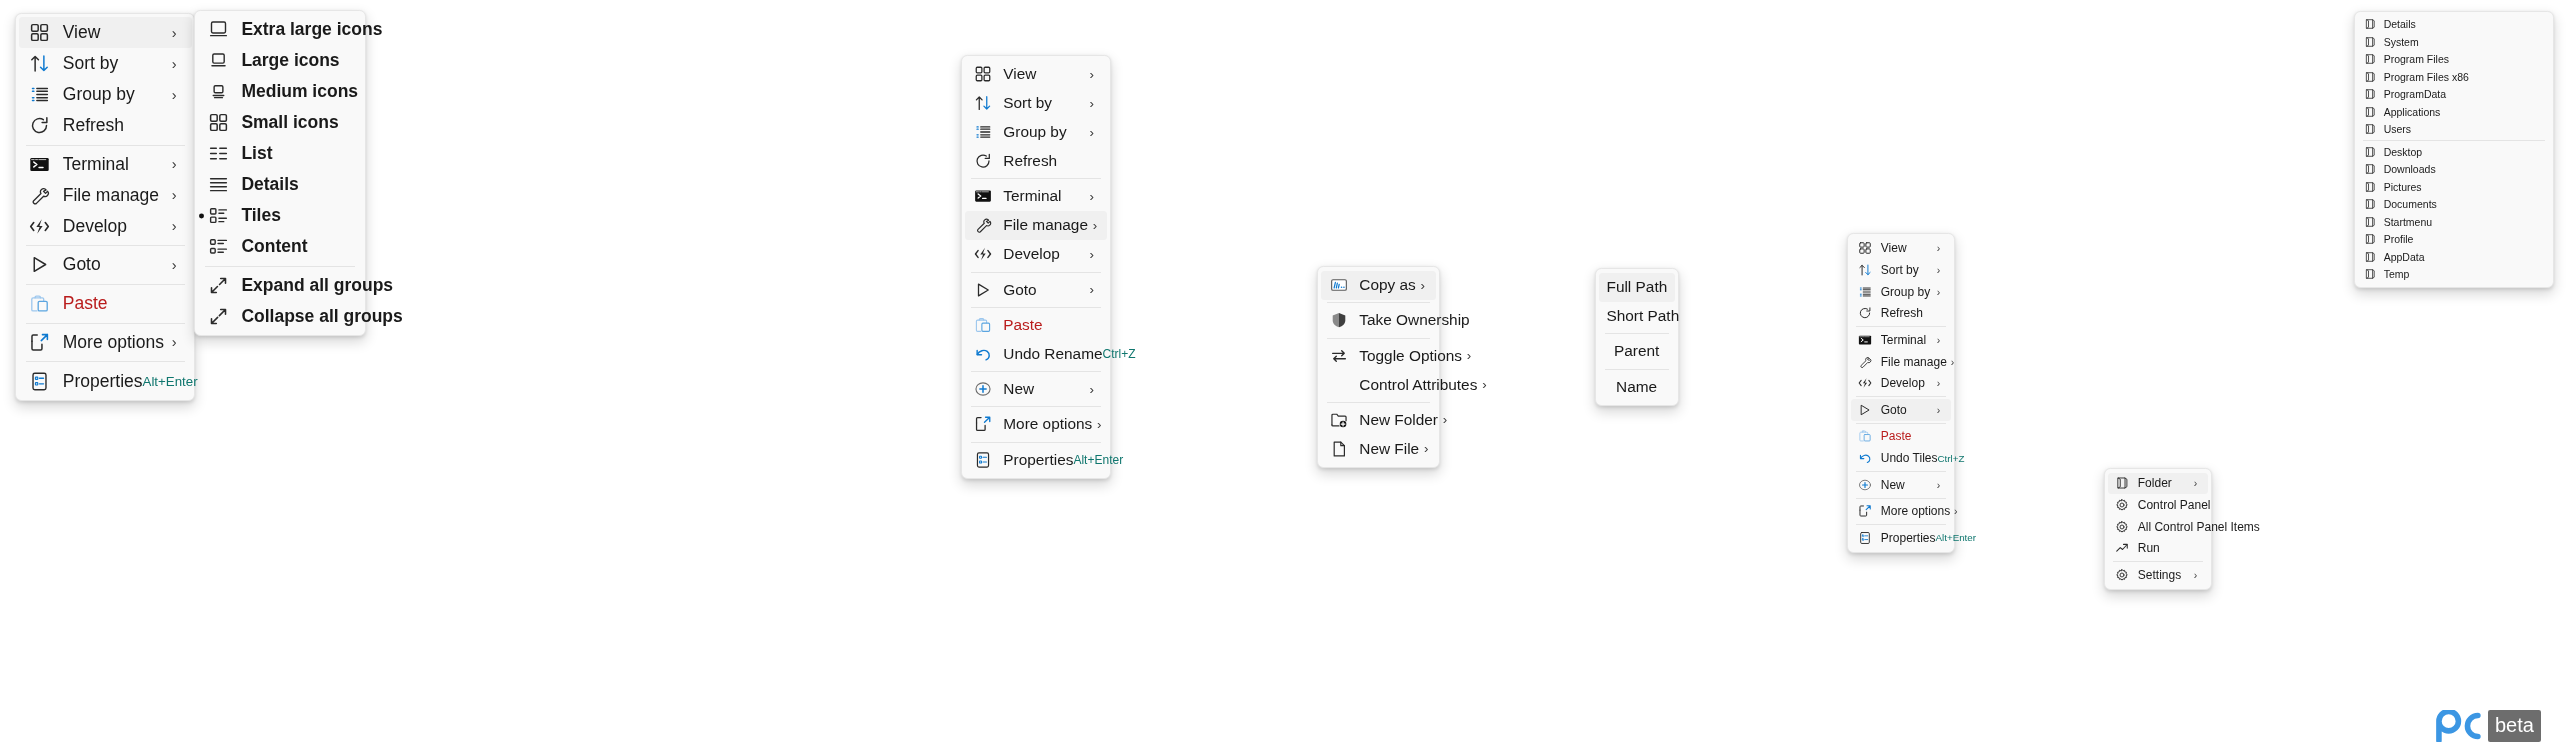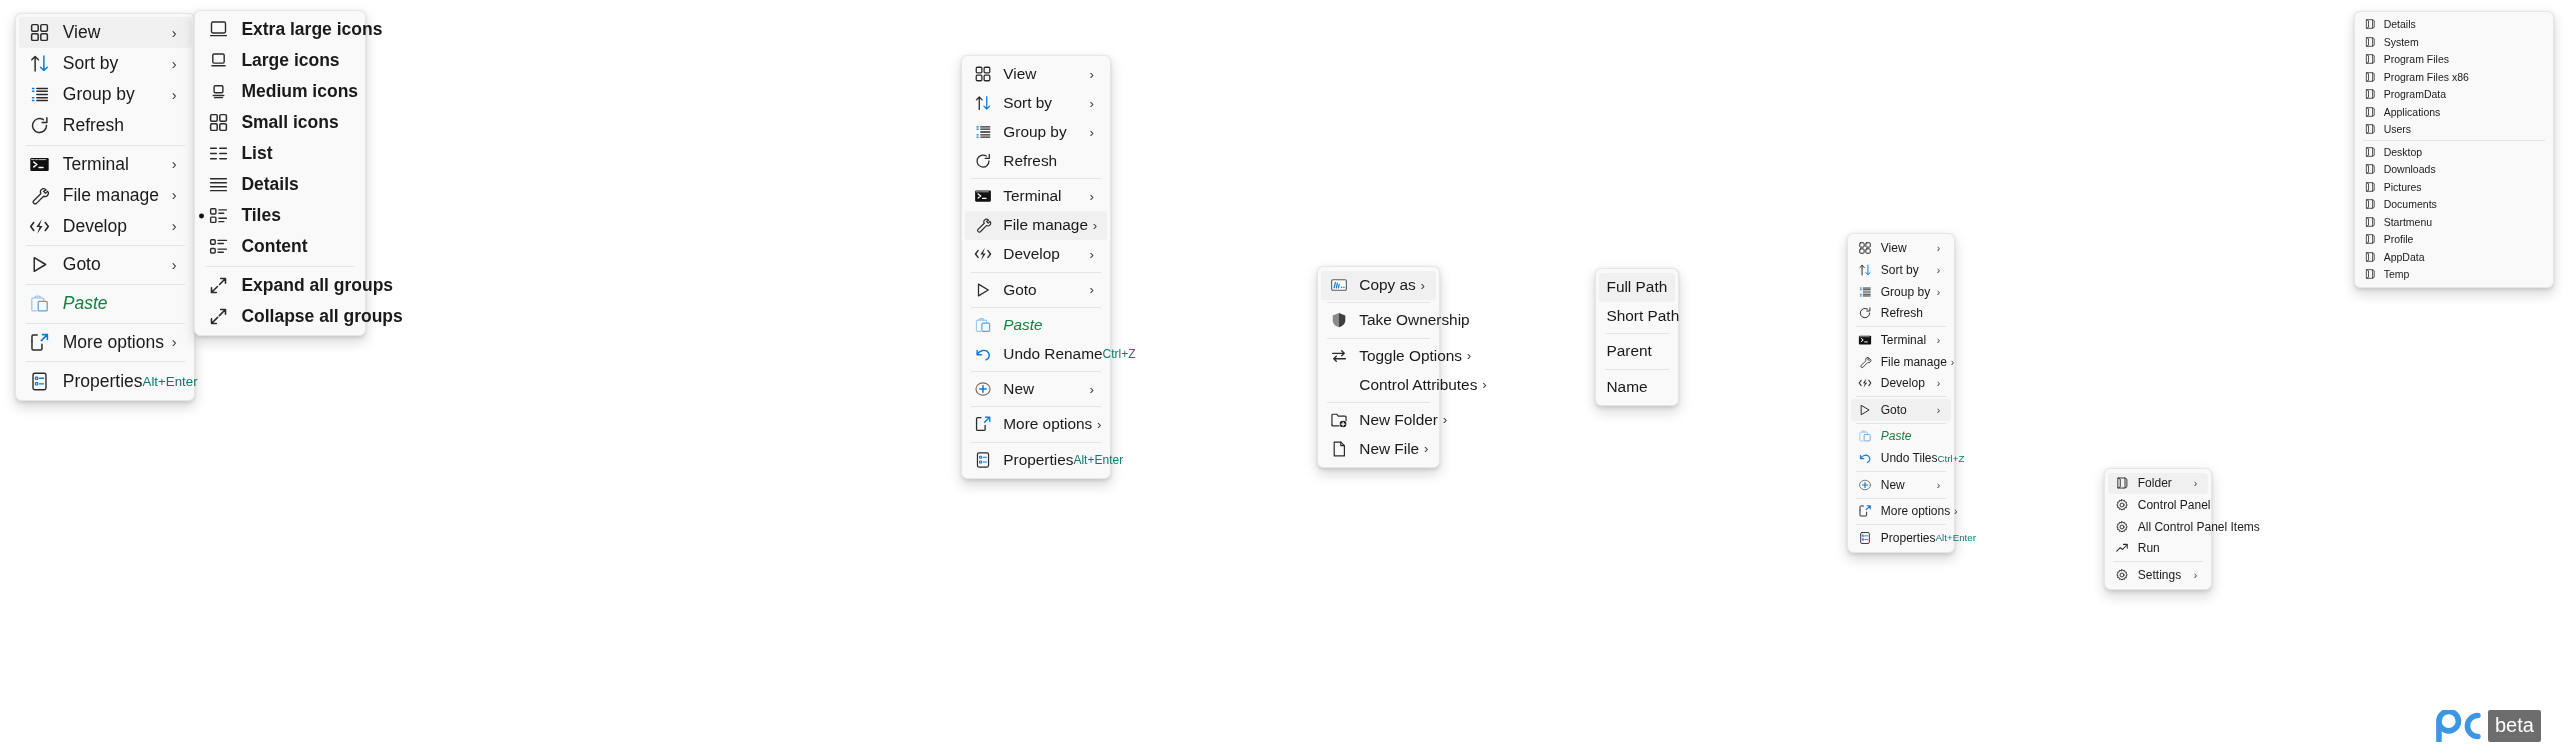--- a/index.html
+++ b/index.html
@@ -21,21 +21,21 @@
   }
   .row{
     display:flex;align-items:center;
     border-radius:3.5px;
     box-sizing:border-box;
     position:relative;
     white-space:nowrap;
     color:#1a1a1a;
   }
   .row.sel{background:#f0f0f0;}
-  .row.dis{color:#15803d;font-style:italic;}
+  .row.dis{color:#b91c1c;}
   .ico{
     flex:0 0 auto;display:flex;align-items:center;justify-content:center;
   }
   .ico svg{display:block;}
   .lbl{flex:1 1 auto;}
   .acc{color:#0f766e;flex:0 0 auto;}
   .chev{flex:0 0 auto;color:#3a3a3a;display:flex;align-items:center;justify-content:center;}
   .sep{height:0.7px;background:#e4e4e4;}
   .bullet{position:absolute;border-radius:50%;background:#111;}
 
@@ -60,21 +60,21 @@
 
   .tiny .row{height:17.5px;font-size:10.5px;padding:0 6.3px 0 5.6px;}
   .tiny .ico{width:14px;margin-right:6.3px;}
   .tiny .sep{margin:2.1px 4.9px;}
 
   
   #panel-root        {left:15.4px;   top:12.6px;   width:180px;}
   #panel-view        {left:194px;  top:9.8px;   width:172px;font-weight:bold;}
   #panel-ctx2        {left:961px; top:55px;   width:150px;}
   #panel-filemanage  {left:1317px; top:266px;  width:123px;}
-  #panel-copyas      {left:1595px; top:268px;  width:84px;}
+  #panel-copyas      {left:1595px; top:268px;  width:84px;text-align:center;}
   #panel-ctx3        {left:1847px; top:233px;  width:108px;}
   #panel-goto        {left:2104px; top:468px;  width:108px;}
   #panel-folder      {left:2354px; top:11.2px;   width:200px;}
 
   
   #watermark{position:absolute;left:2433px;top:710px;display:flex;align-items:center;}
   #wm-pc{display:block;}
   #wm-beta{
     background:#6d6d6d;color:#ffffff;
     font-size:20px;line-height:1;

